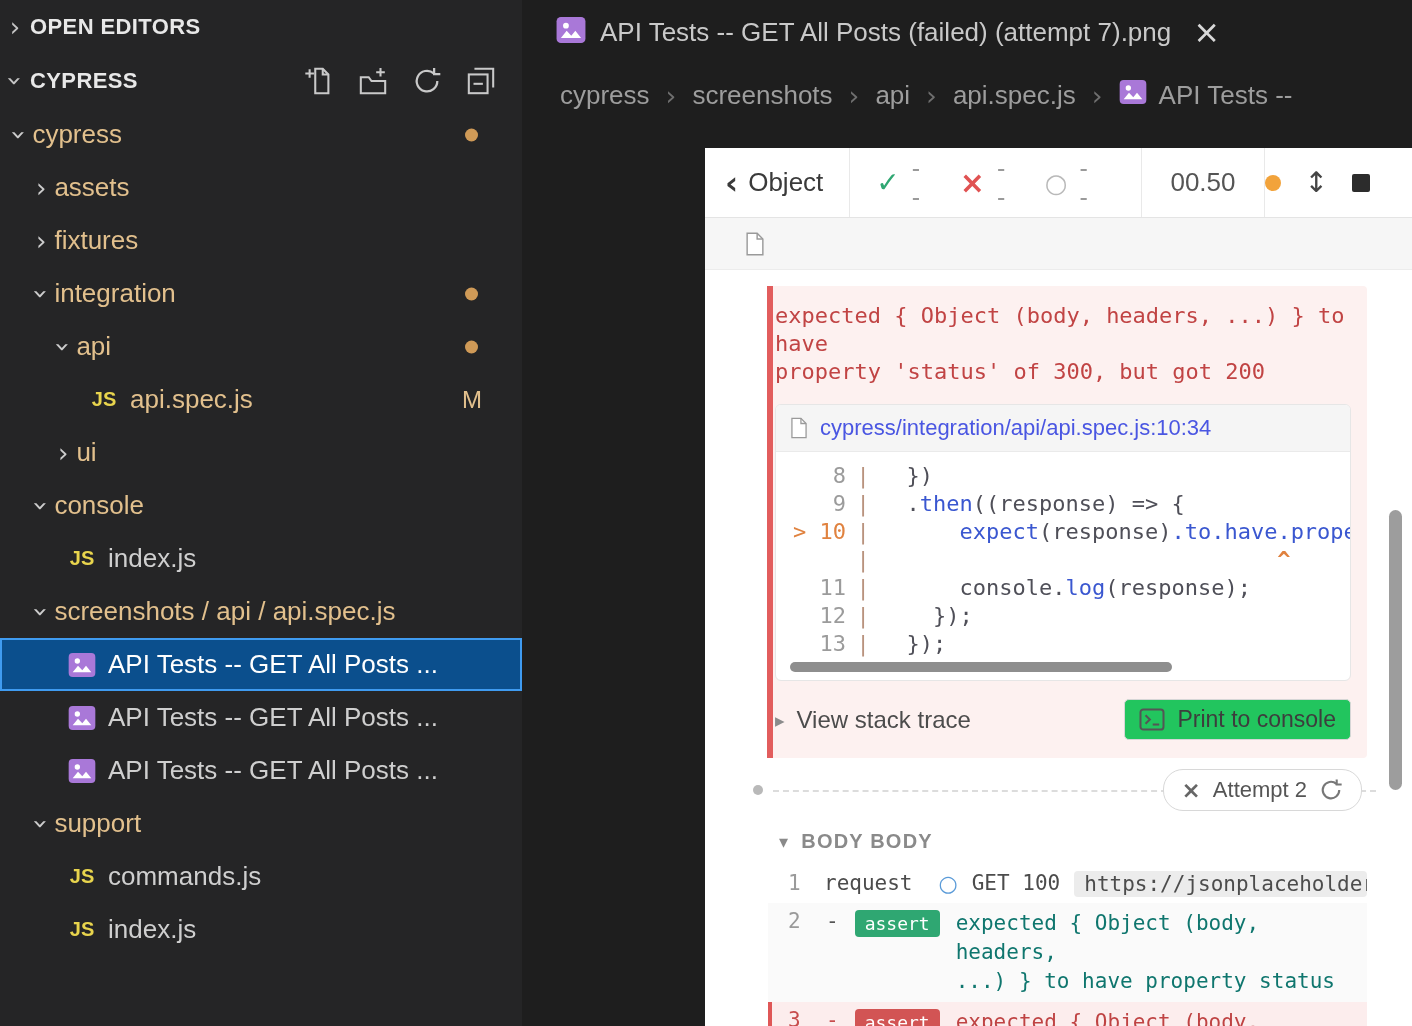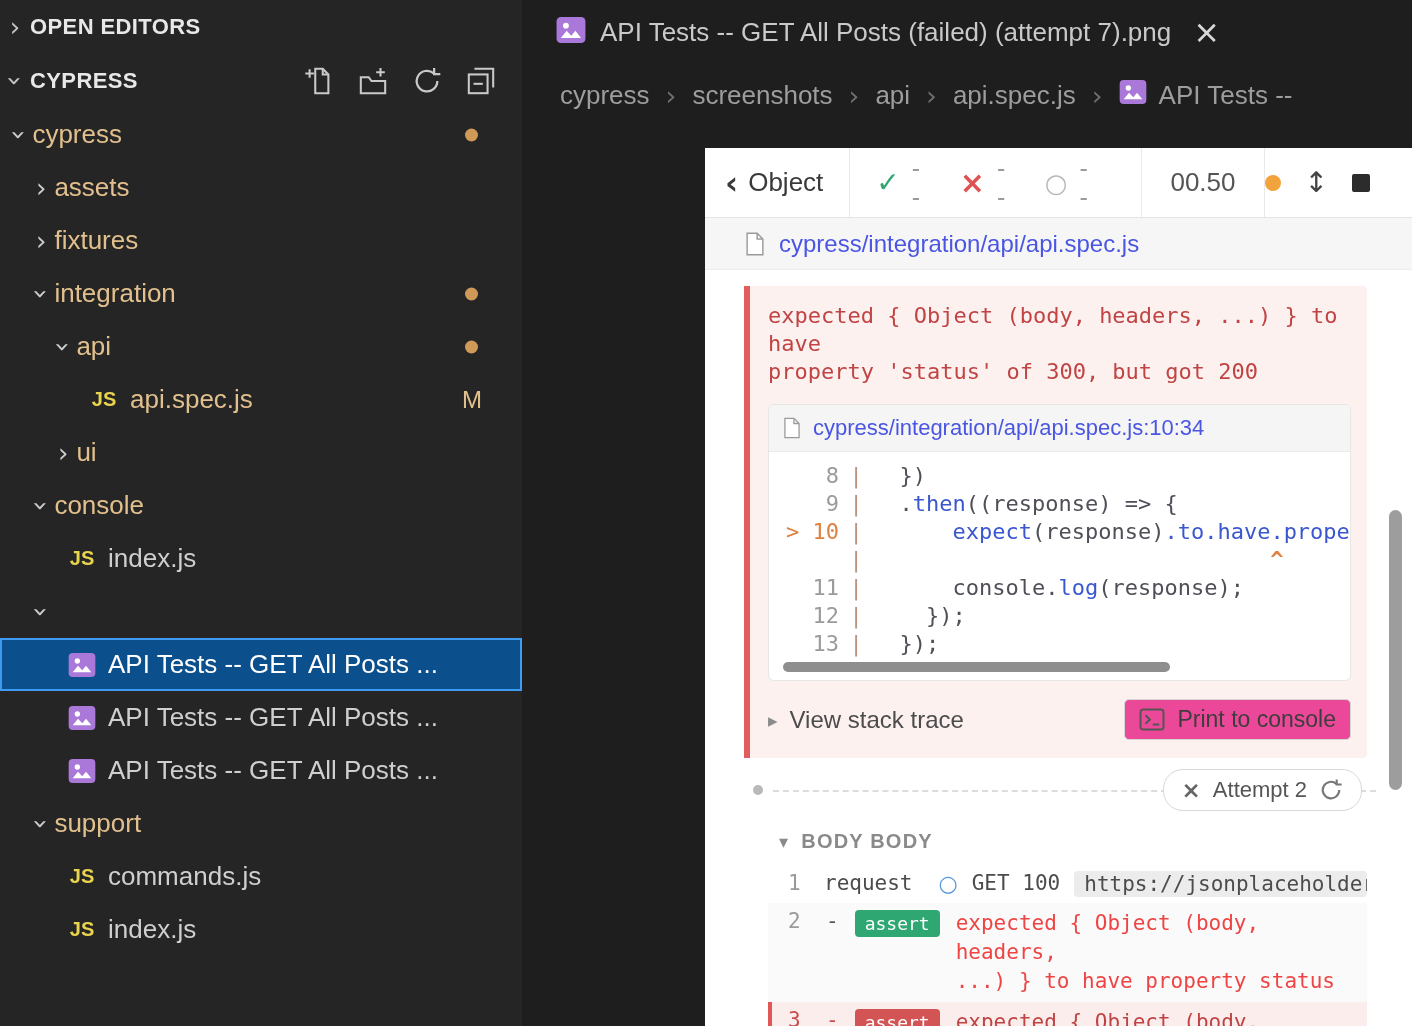--- a/index.html
+++ b/index.html
@@ -75,45 +75,45 @@
   .orange-dot { width: 16px; height: 16px; border-radius: 50%; background: #f2a33b; }
   .scale-ico { font-size: 28px; color: #444; }
   .stop-sq { width: 18px; height: 18px; background: #2c2c2c; border-radius: 2px; }
 
   .specbar { height: 52px; background: #f6f6f6; border-bottom: 1px solid #ececec; display: flex; align-items: center; gap: 14px; padding-left: 40px; }
   .link { color: var(--link_blue); font-size: 24px; cursor: pointer; }
 
   .scrollarea { position: relative; padding-top: 16px; }
 
   .error-section {
-    margin-left: 39px; margin-right: 45px;
+    margin-left: 62px; margin-right: 45px;
     background: #fdf1f0; border-left: 6px solid #e25d5d;
     border-radius: 0 4px 4px 0;
-    padding: 16px 16px 18px 18px;
+    padding: 16px 16px 18px 2px;
   }
   .error-msg { font-family: "DejaVu Sans Mono", monospace; font-size: 22px; line-height: 28px; color: var(--error_red); white-space: pre-wrap; }
 
   .code-card { margin-top: 18px; background: #fff; border: 1px solid #e6e6e6; border-radius: 6px; overflow: hidden; }
   .cc-header { background: #f5f5f5; border-bottom: 1px solid #eaeaea; padding: 10px 14px; display: flex; align-items: center; gap: 12px; }
   .cc-header .link { font-size: 22px; }
   .cc-code { padding: 10px 0 2px; font-family: "DejaVu Sans Mono", monospace; font-size: 22px; line-height: 28px; white-space: pre; overflow: hidden; }
   .cf-line { display: flex; }
   .cf-gutter { width: 70px; text-align: right; color: #9b9b9b; flex: none; }
   .cf-gutter.active { color: var(--caret_orange); }
   .cf-pipe { width: 34px; text-align: center; color: #b9937e; flex: none; }
   .tk-p { color: #4f4f58; }
   .tk-f { color: var(--code_fn_blue); }
   .tk-c { color: var(--caret_orange); font-weight: bold; }
   .h-scrollbar { height: 10px; margin: 2px 14px 8px; position: relative; }
   .h-thumb { position: absolute; left: 0; top: 0; height: 10px; width: 70%; background: #8e8e8e; border-radius: 5px; }
 
   .err-footer { margin-top: 18px; display: flex; align-items: center; justify-content: space-between; }
   .stack { display: flex; align-items: center; gap: 12px; font-size: 24px; color: #4c4c4c; cursor: pointer; }
   .tri-r { color: #8b8b8b; font-size: 19px; }
-  .print-btn { display: flex; align-items: center; gap: 12px; border: 1px solid #d6d6d6; background: #ec4899; border-radius: 5px; padding: 6px 14px; font-size: 23px; color: #3d3d3d; cursor: pointer; }
+  .print-btn { display: flex; align-items: center; gap: 12px; border: 1px solid #d6d6d6; background: #22c55e; border-radius: 5px; padding: 6px 14px; font-size: 23px; color: #3d3d3d; cursor: pointer; }
 
   .attempt-sep { position: relative; height: 64px; }
   .sep-bullet { position: absolute; left: 48px; top: 50%; margin-top: -5px; width: 10px; height: 10px; border-radius: 50%; background: #b9b9b9; }
   .sep-line { position: absolute; left: 68px; right: 36px; top: 50%; border-top: 2px dashed #dcdcdc; }
   .attempt-pill { position: absolute; right: 50px; top: 50%; transform: translateY(-50%); display: flex; align-items: center; gap: 12px; background: #fff; border: 1px solid #d8d8d8; border-radius: 20px; padding: 7px 18px; font-size: 22px; color: #555; }
   .pill-x { color: #666; font-size: 23px; font-weight: bold; line-height: 1; }
 
   .test-body { margin-top: 8px; padding-left: 74px; }
   .tb-header { display: flex; align-items: center; gap: 12px; font-size: 20px; font-weight: bold; letter-spacing: 1.2px; color: #8a8a8a; cursor: default; }
   .tri-d { font-size: 18px; color: #8a8a8a; }
@@ -124,21 +124,21 @@
   .cmd-name { color: #4c4c4c; margin-right: 26px; }
   .route { color: #5b9bd8; font-size: 22px; margin-right: 14px; }
   .cmd-method { color: #4c4c4c; margin-right: 14px; white-space: nowrap; }
   .cmd-chip { flex: 1; min-width: 0; background: #ececec; border-radius: 4px; padding: 1px 10px; color: #4c4c4c; white-space: nowrap; overflow: hidden; }
   .cmd-dash { margin: 0 16px 0 2px; }
   .cmd-badge { color: #fff; font-size: 18px; border-radius: 4px; padding: 3px 10px; margin-right: 16px; margin-top: 1px; flex: none; }
   .cmd-msg { white-space: pre-wrap; line-height: 29px; }
   .cmd-row.passed { background: #fafafa; }
   .cmd-row.passed .cmd-dash { color: #555; }
   .cmd-row.passed .cmd-badge { background: var(--pass_green); }
-  .cmd-row.passed .cmd-msg { color: #ef4444; }
+  .cmd-row.passed .cmd-msg { color: #0f766e; }
   .cmd-row.failed { background: #fceded; border-left: 4px solid #df5757; padding-left: 16px; }
   .cmd-row.failed .cmd-num, .cmd-row.failed .cmd-dash { color: #c74c4c; }
   .cmd-row.failed .cmd-badge { background: var(--fail_red); }
   .cmd-row.failed .cmd-msg { color: #bf4343; }
 
   .v-scrollbar { position: absolute; right: 10px; top: 362px; width: 13px; height: 280px; background: #9d9d9d; border-radius: 7px; }
 </style>
 </head>
 <body>
 
@@ -214,20 +214,21 @@
           <span class="chev glyph expanded">›</span>
           <span class="label c-tan">console</span>
         </div>
         <div class="tree-row" style="padding-left: 58px;">
           <span class="file-pad"></span>
           <span class="js-ico">JS</span>
           <span class="label c-file">index.js</span>
         </div>
         <div class="tree-row" style="padding-left: 36px;">
           <span class="chev glyph expanded">›</span>
+          <span class="label c-tan">screenshots / api / api.spec.js</span>
         </div>
         <div class="tree-row selected" style="padding-left: 58px;">
           <span class="file-pad"></span>
           <span class="img-ico">
             <svg width="28" height="24" viewBox="0 0 20 18">
               <rect width="20" height="18" rx="3" fill="#a978d8"></rect>
               <circle cx="6.5" cy="6" r="2" fill="#fff"></circle>
               <path d="M3 14.5l4-5 3.2 3.4L13 9.5l4 5z" fill="#fff"></path>
             </svg>
           </span>
@@ -329,21 +330,20 @@
             <span class="scale-ico glyph">↕</span>
             <span class="stop-sq"></span>
           </div>
         </div>
 
         <div class="specbar">
           <svg width="20" height="24" viewBox="0 0 14 16">
               <path d="M1.5 .5h7l4 4v11h-11z" fill="#fff" stroke="#9a9a9a"></path>
               <path d="M8.5 .5v4h4" stroke="#9a9a9a" fill="none"></path>
             </svg>
-          <span class="link">cypress/integration/api/api.spec.js</span>
         </div>
 
         <div class="scrollarea">
 
           <div class="error-section">
             <div class="error-msg">expected { Object (body, headers, ...) } to have
 property 'status' of 300, but got 200</div>
 
             <div class="code-card">
               <div class="cc-header">

